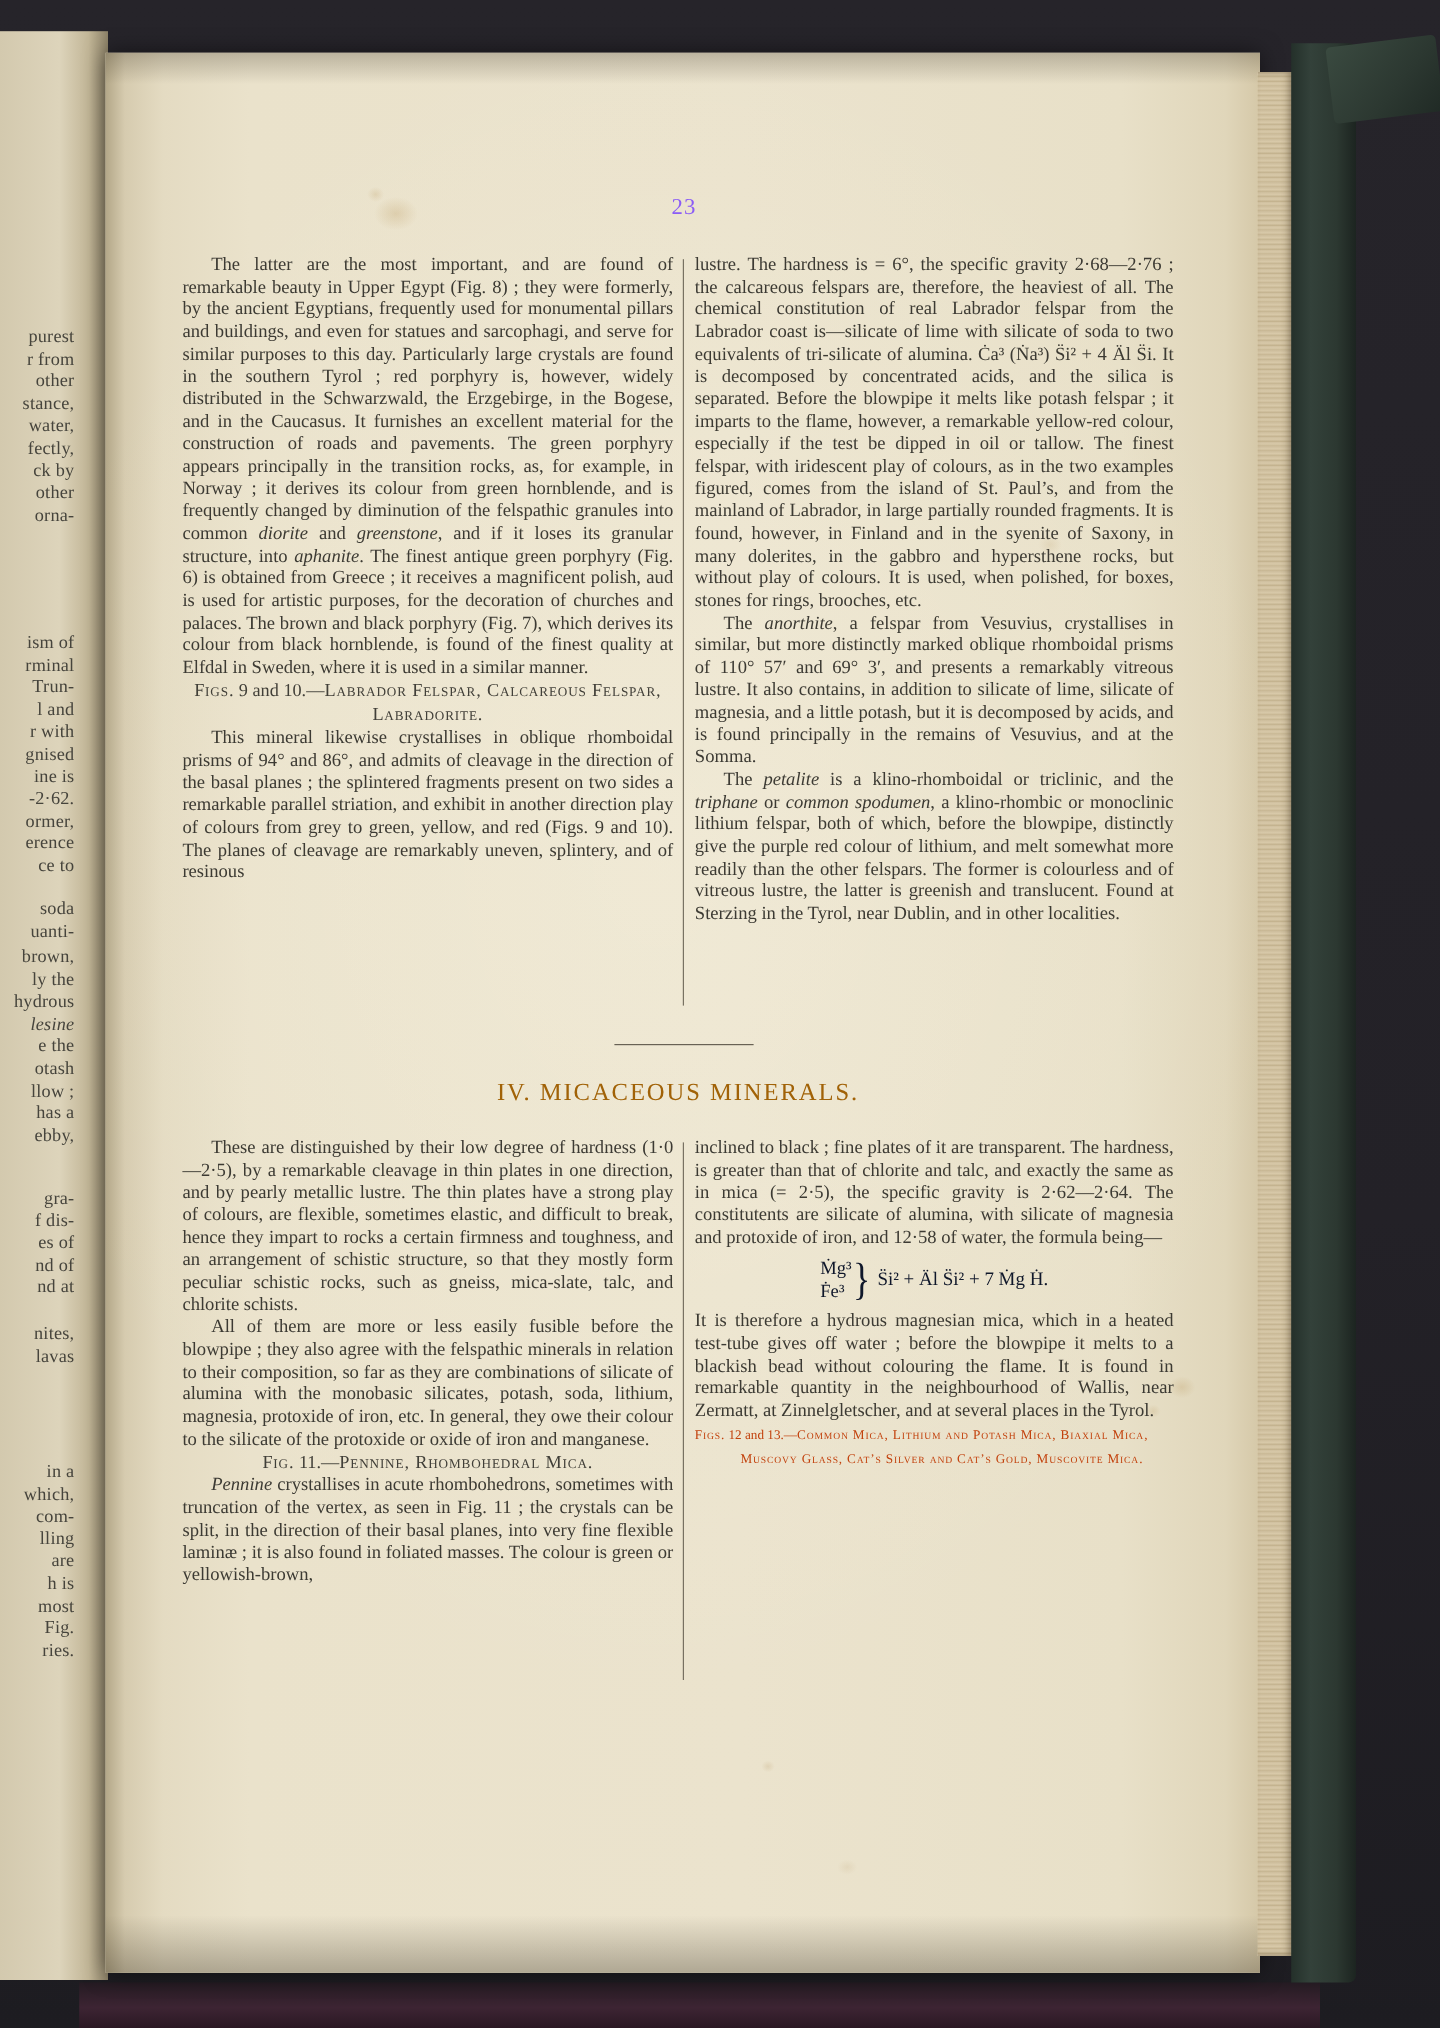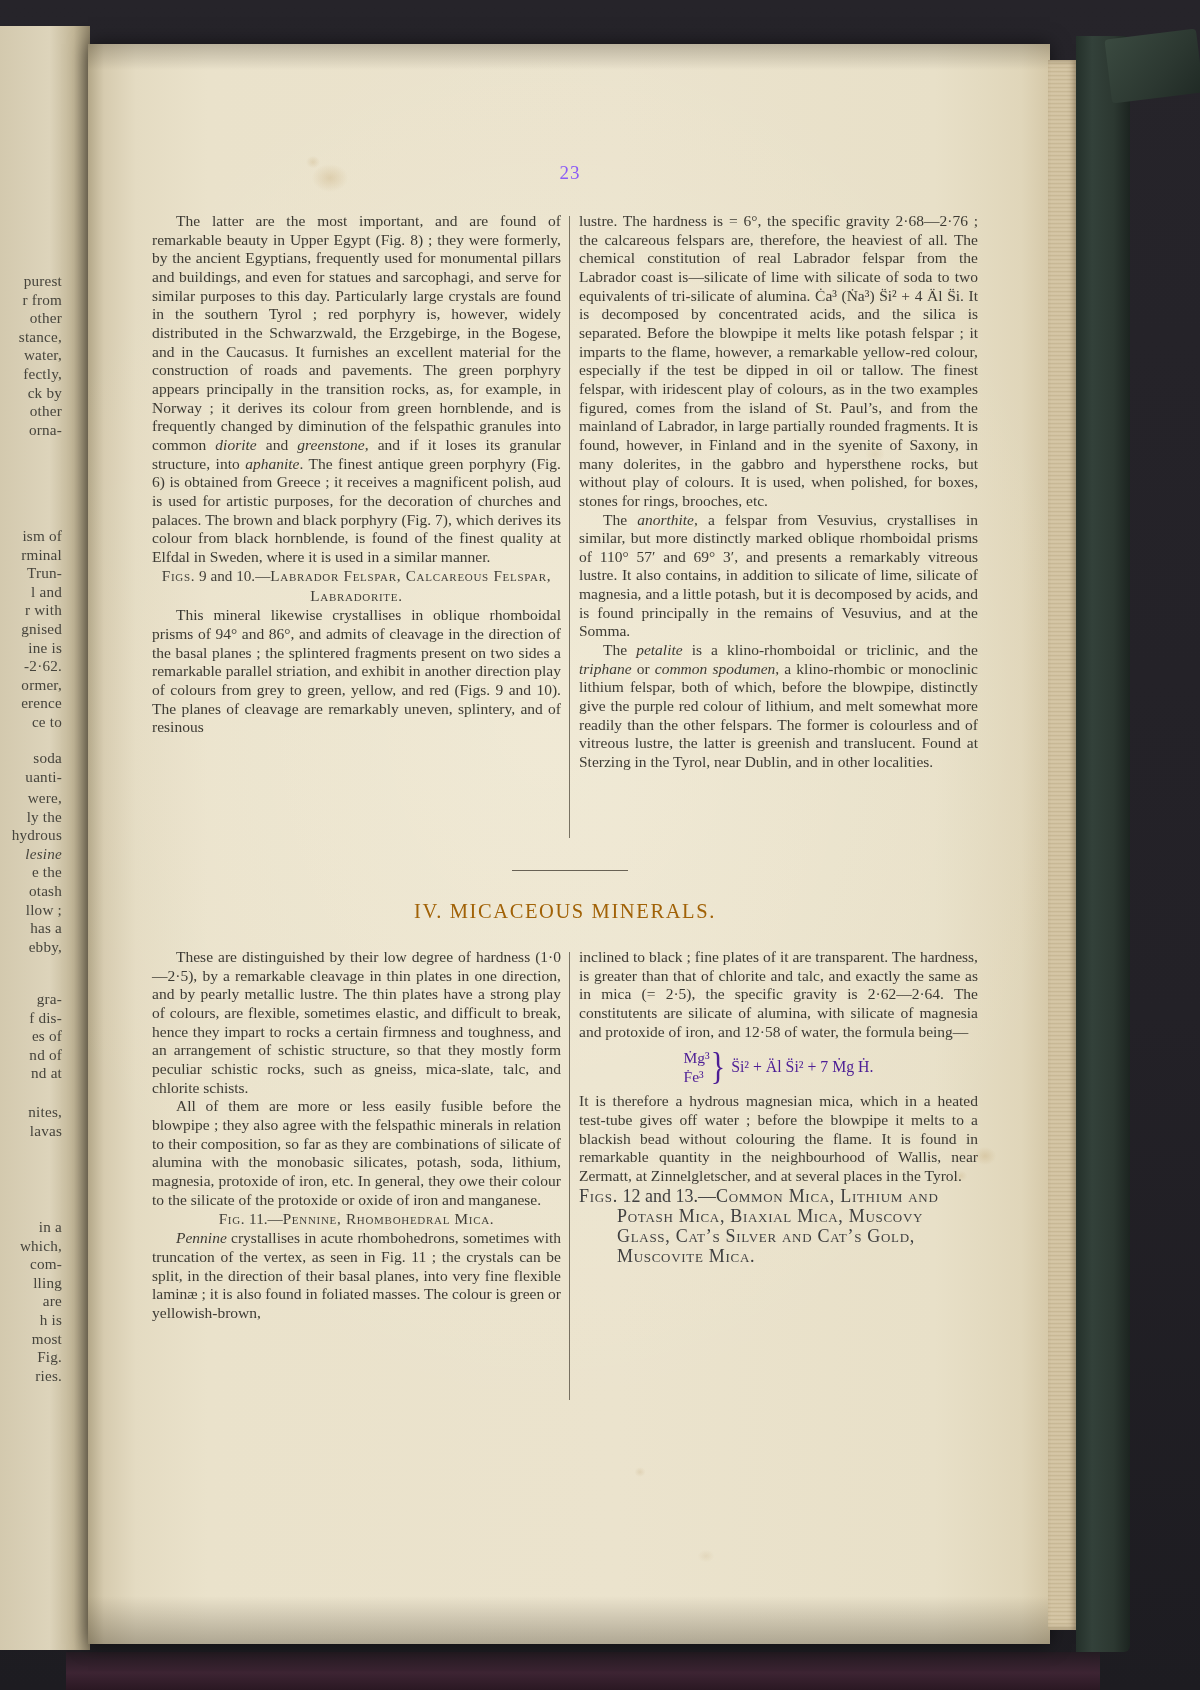--- a/index.html
+++ b/index.html
@@ -73,37 +73,37 @@
   .col-ll{left:152px;top:948px;width:409px;}
   .col-lr{left:579px;top:948px;width:399px;}
   .ind{text-indent:24px;}
   .cap{
     text-align:center;font-size:15.2px;line-height:20px;color:#413f38;
     margin:16px 0 26px 0;text-indent:0;
   }
   .cap2{margin:36px 0 44px 0;}
   .cap-hang{
     text-align:left;margin:30px 0 24px 0;padding-left:38px;text-indent:-38px;
-    font-size:18px;line-height:20px;color:#404040;
+    font-size:11px;line-height:20px;color:#c2410c;
   }
   .sc{font-variant:small-caps;letter-spacing:.7px;}
   .it{font-style:italic;}
   .divider{position:absolute;width:1px;background:rgba(80,74,60,.75);}
   .div-upper{left:569px;top:216px;height:622px;}
   .div-lower{left:569px;top:952px;height:448px;}
   .section-rule{position:absolute;left:512px;top:870px;width:116px;height:1px;
     background:rgba(70,64,52,.8);}
   .section-heading{
     position:absolute;left:152px;top:900px;width:826px;text-align:center;
     font-size:20.5px;letter-spacing:1.6px;color:#a16207;
   }
   
   .formula{
     display:flex;align-items:center;justify-content:center;
-    margin:7px 0 6px 0;color:#4c1d95;
+    margin:7px 0 6px 0;color:#0f172a;
   }
   .f-stack{text-align:left;font-size:15.5px;line-height:19px;}
   .f-brace{font-size:30px;transform:scaleY(1.25);margin:0 6px 0 1px;font-weight:400;}
   .f-rest{font-size:15.8px;}
 </style>
 </head>
 <body>
 
 <div class="desk-strip"></div>
 <div class="left-page-sliver"></div>
@@ -137,21 +137,21 @@
       <div>-2·62.</div>
       <div>ormer,</div>
       <div>erence</div>
       <div>ce to</div>
     </div>
   <div class="frag-group fg3">
       <div>soda</div>
       <div>uanti-</div>
     </div>
   <div class="frag-group fg4">
-      <div>were,</div>
+      <div>brown,</div>
       <div>ly the</div>
       <div>hydrous</div>
       <div class="it">lesine</div>
       <div>e the</div>
       <div>otash</div>
       <div>llow ;</div>
       <div>has a</div>
       <div>ebby,</div>
     </div>
   <div class="frag-group fg5">

